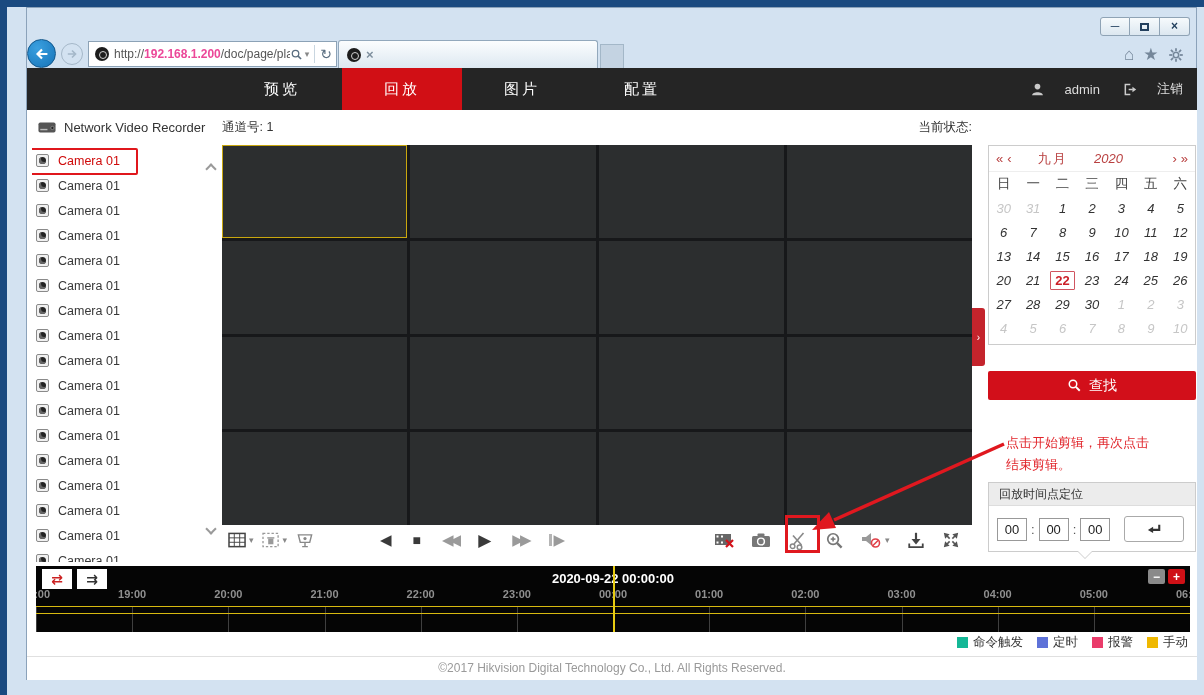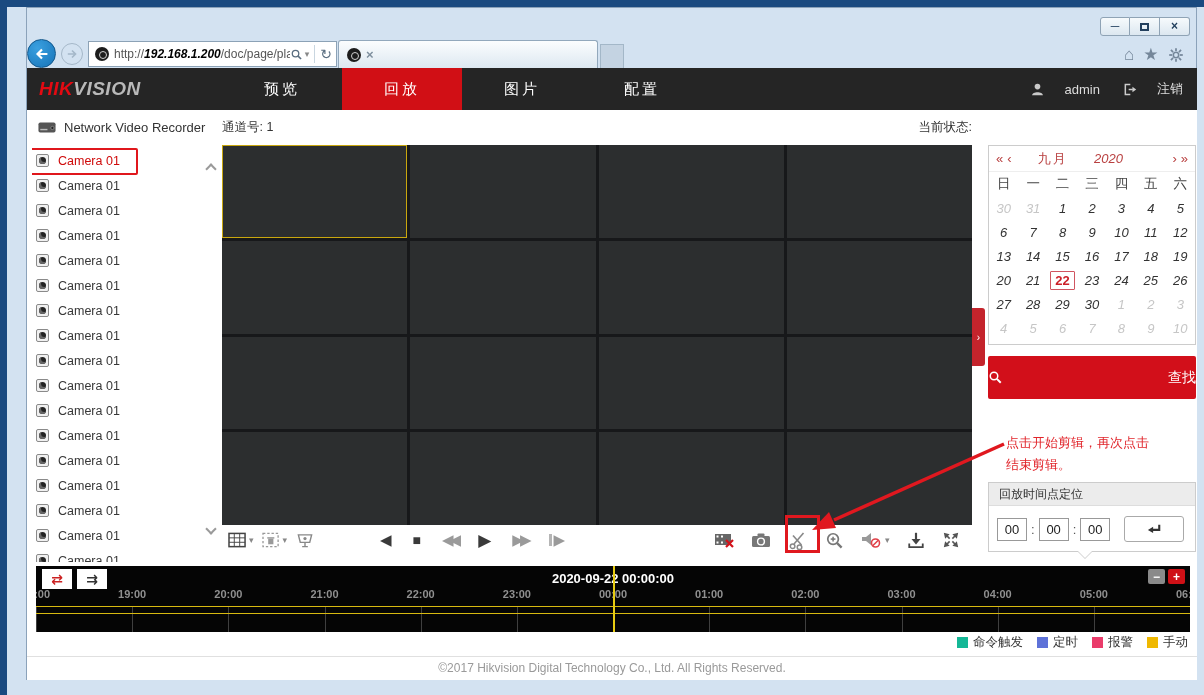--- a/index.html
+++ b/index.html
@@ -22,21 +22,21 @@
 
   
   .back-btn { position:absolute; left:27px; top:39px; width:29px; height:29px; border-radius:50%;
               background:radial-gradient(circle at 35% 30%, #3aa0e0, #1673b8); border:1px solid #11578c;
               display:flex; align-items:center; justify-content:center; }
   .fwd-btn { position:absolute; left:61px; top:43px; width:22px; height:22px; border-radius:50%;
              border:1px solid #a5b8c9; color:#a5b8c9; display:flex; align-items:center; justify-content:center; }
   .url-box { position:absolute; left:88px; top:41px; width:249px; height:26px; background:#fff; border:1px solid #8ca2b6;
              display:flex; align-items:center; padding:0 4px 0 6px; font-size:12px; color:#333; }
   .url-text { flex:1; white-space:nowrap; overflow:hidden; color:#555; }
-  .url-text b { color:#000000;font-style:italic; }
+  .url-text b { color:#ec4899; }
   .url-icons { display:flex; align-items:center; color:#5a6e80; }
   .url-divider { width:1px; height:18px; background:#c9d6e0; margin:0 5px; }
   .favicon { width:14px; height:14px; border-radius:50%; background:#1c1c1c; position:relative; flex:none; margin-right:5px; }
   .favicon::after { content:''; position:absolute; left:4px; top:4px; width:6px; height:6px; border-radius:50%;
                     background:#1c1c1c; border:1.5px solid #cfcfcf; }
   .tab { position:absolute; left:338px; top:40px; width:260px; height:28px; background:linear-gradient(#fbfdfe,#dde8f1);
          border:1px solid #92a8bc; border-bottom:none; border-radius:3px 3px 0 0; display:flex; align-items:center;
          padding:0 8px; font-size:12px; color:#222; }
   .tab-title { flex:1; }
   .tab-close { color:#7e8f9e; font-size:13px; font-weight:bold; }
@@ -105,22 +105,22 @@
   .cal-head .mon { flex:1; text-align:center; letter-spacing:2px; }
   .cal-head .yr { flex:1; text-align:left;font-style:italic; }
   .cal-nav { font-size:13px; cursor:pointer; }
   .cal-weekdays { display:grid; grid-template-columns:repeat(7,1fr); height:24px; align-items:center; text-align:center;
                   color:#444; font-size:13.5px; }
   .cal-days { display:grid; grid-template-columns:repeat(7,1fr); grid-auto-rows:24px; text-align:center; color:#333; padding-bottom:4px; }
   .cal-day { display:flex; align-items:center; justify-content:center; cursor:pointer; font-size:13px; }
   .cal-day.muted { color:#c6c6c6; }
   .cal-day.selected { color:#cc2028; font-weight:bold; }
   .cal-day.selected i { font-style:normal; border:1px solid #d05560; padding:1px 4px; border-radius:1px; }
-  .search-btn { position:absolute; left:988px; top:356px; width:208px; height:43px; background:#d20f1a; border-radius:2px;
-                display:flex; align-items:center; justify-content:space-between; gap:7px; color:#fff; font-size:14px; cursor:pointer; }
+  .search-btn { position:absolute; left:988px; top:371px; width:208px; height:29px; background:#d20f1a; border-radius:2px;
+                display:flex; align-items:center; justify-content:center; gap:7px; color:#fff; font-size:14px; cursor:pointer; }
 
   
   .anno-text { position:absolute; left:1006px; top:432px; width:195px; color:#e1252b; font-size:13px; line-height:22px; }
   .anno-arrow { position:absolute; left:782px; top:432px; pointer-events:none; }
   .anno-box { position:absolute; left:785px; top:515px; width:35px; height:38px; border:3px solid #e0181f; pointer-events:none; }
 
   
   .locator { position:absolute; left:988px; top:482px; width:208px; height:70px; border:1px solid #ccc; background:#fff; }
   .loc-head { height:23px; background:#ececec; border-bottom:1px solid #ddd; font-size:12px; color:#333;
               display:flex; align-items:center; padding-left:10px; }
@@ -216,24 +216,20 @@
           <line x1="15" y1="10" x2="18.5" y2="10"></line>
         <line x1="3.7" y1="3.7" x2="6.3" y2="6.3"></line>
           <line x1="13.7" y1="13.7" x2="16.3" y2="16.3"></line>
         <line x1="3.7" y1="16.3" x2="6.3" y2="13.7"></line>
           <line x1="13.7" y1="6.3" x2="16.3" y2="3.7"></line>
       </g>
     </svg>
   </div>
 
   <div class="hik-bar">
-    <div class="logo">
-      <span class="hik">HIK</span>
-        <span class="vision">VISION</span>
-    </div>
     <div class="nav-tabs">
 
         <div class="nav-tab">预览</div>
 
         <div class="nav-tab active">回放</div>
 
         <div class="nav-tab">图片</div>
 
         <div class="nav-tab">配置</div>
       </div>

